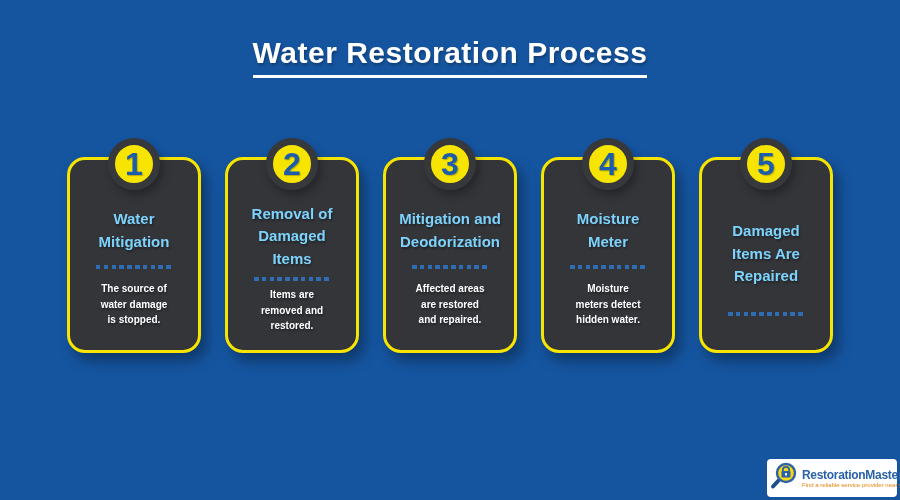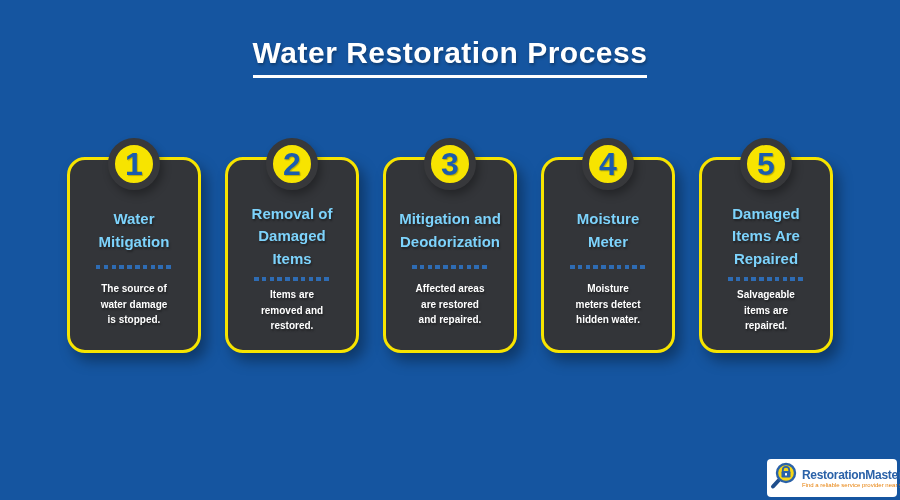--- a/index.html
+++ b/index.html
@@ -190,23 +190,20 @@
 
   <div class="step">
     <div class="circle">
       <span class="num">5</span>
     </div>
     <div class="card">
       <div class="card-title">Damaged
 Items Are
 Repaired</div>
       <div class="divider"></div>
-      <div class="card-desc">Salvageable
-items are
-repaired.</div>
     </div>
   </div>
 
 </div>
 
 <div class="logo-box">
   <span class="logo-icon">
     <svg width="30" height="30" viewBox="0 0 30 30">
       <line x1="9" y1="19" x2="3" y2="25.5" stroke="#1F4E8C" stroke-width="4" stroke-linecap="round"></line>
       <circle cx="16" cy="12" r="9" fill="#F7D716" stroke="#2B62A8" stroke-width="2.4"></circle>

